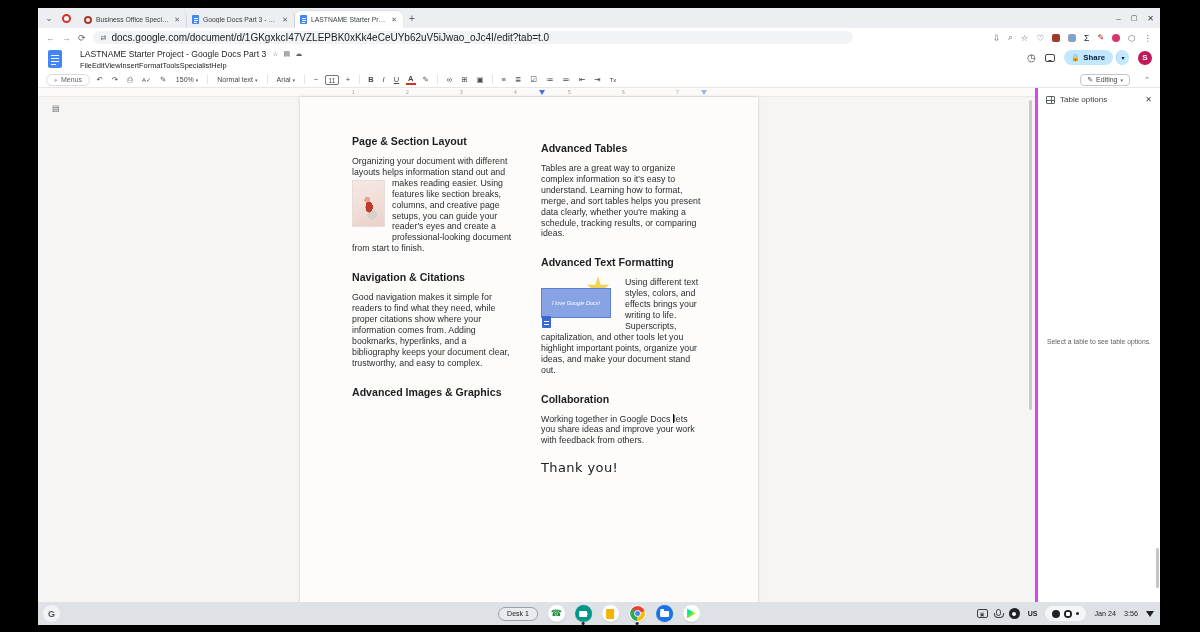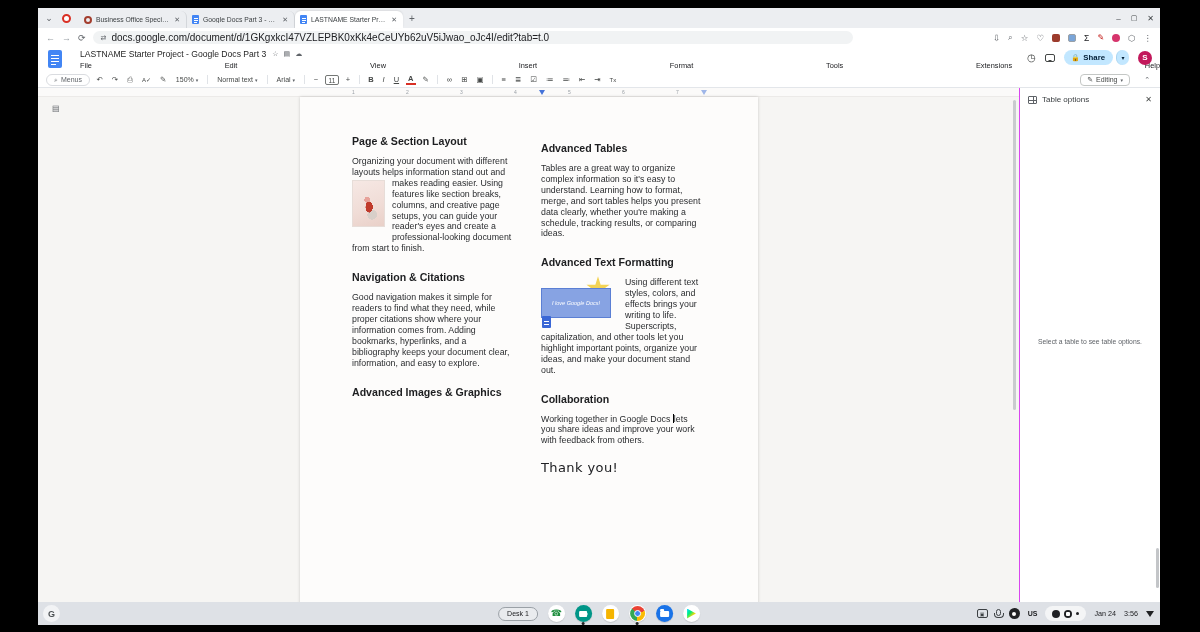--- a/index.html
+++ b/index.html
@@ -42,21 +42,21 @@
   .ext-pink{background:#d6356c;border-radius:50%;}
   .pen-red{color:#c5221f;font-size:8px;}
 
   
   .dheader{height:25px;background:#fff;position:relative;padding-left:42px;}
   .docs-logo{position:absolute;left:10px;top:3px;width:14px;height:18px;background:#4285f4;border-radius:2px;
     background-image:linear-gradient(#fff,#fff),linear-gradient(#fff,#fff),linear-gradient(#fff,#fff),linear-gradient(#fff,#fff);
     background-size:8px 1.4px,8px 1.4px,8px 1.4px,5px 1.4px;background-position:3px 5px,3px 8px,3px 11px,3px 14px;background-repeat:no-repeat;}
   .titlerow{display:flex;align-items:center;gap:6px;padding-top:2px;font-size:8.6px;color:#1f1f1f;}
   .titleicons{font-size:7px;color:#5f6368;display:flex;gap:5px;}
-  .menurow{display:flex;gap:9px;font-size:7.4px;color:#202124;margin-top:2px;justify-content:space-between;}
+  .menurow{display:flex;font-size:7.4px;color:#202124;margin-top:2px;}
   .menurow span{cursor:pointer;}
   .hdr-right{position:absolute;right:8px;top:3px;display:flex;align-items:center;gap:9px;}
   .hico{font-size:10px;color:#444746;}
   .bubble{width:10px;height:8px;border:1px solid #444746;border-radius:2px;position:relative;}
   .bubble:after{content:'';position:absolute;left:2px;bottom:-3px;border:2px solid transparent;border-top-color:#444746;}
   .sharebtn{display:flex;align-items:center;gap:3px;background:#c2e7ff;color:#001d35;border-radius:9px;
      height:15px;padding:0 8px;font-size:7.8px;font-weight:bold;}
   .sharebtn .lock{font-size:7px;}
   .share-caret{background:#c2e7ff;border-radius:9px;height:15px;width:13px;display:flex;align-items:center;
      justify-content:center;font-size:6px;color:#001d35;margin-left:-6px;border-left:1px solid #a8d4f0;}
@@ -109,21 +109,21 @@
   .img-blurb{float:left;width:77px;height:50px;margin:2px 7px 2px 0;position:relative;}
   .burst{position:absolute;right:8px;top:-3px;width:24px;height:24px;background:#f3d355;
      clip-path:polygon(50% 0,61% 35%,98% 35%,68% 57%,79% 91%,50% 70%,21% 91%,32% 57%,2% 35%,39% 35%);}
   .bluebox{position:absolute;left:0;top:9px;width:70px;height:30px;background:#87a3e3;border:1px solid #5b7fd4;
      display:flex;align-items:center;justify-content:center;}
   .bluebox span{font-size:5.5px;color:#fff;font-style:italic;}
   .minidocs{position:absolute;left:1px;bottom:1px;width:9px;height:12px;background:#3a67d6;border-radius:1px;
     background-image:linear-gradient(#fff,#fff),linear-gradient(#fff,#fff);background-size:5px 1px,5px 1px;
     background-position:2px 5px,2px 7.5px;background-repeat:no-repeat;}
 
-  .panel{width:141px;background:#fff;border-left:1px solid #d946ef;position:relative;}
+  .panel{width:125px;background:#fff;border-left:3px solid #d946ef;position:relative;}
   .panelhead{display:flex;align-items:center;gap:5px;padding:7px 8px;font-size:8px;color:#3c4043;}
   .tbl-ico{width:9px;height:8px;border:1px solid #5f6368;border-radius:1px;
     background-image:linear-gradient(#5f6368,#5f6368),linear-gradient(#5f6368,#5f6368);
     background-size:100% 1px,1px 100%;background-position:0 3px,4px 0;background-repeat:no-repeat;}
   .panelx{margin-left:auto;font-size:8px;color:#444746;}
   .panelmsg{position:absolute;top:250px;left:8px;right:8px;text-align:center;font-size:6.8px;color:#5f6368;}
   .panel .vthumb{position:absolute;right:1px;bottom:14px;width:3px;height:40px;background:#c3c5c8;border-radius:2px;}
 
   
   .shelf{position:absolute;left:0;top:602px;width:1122px;height:23px;background:#dee1e6;}
@@ -234,21 +234,21 @@
           <span>☁</span>
         </span>
       </div>
       <div class="menurow">
         <span>File</span>
         <span>Edit</span>
         <span>View</span>
         <span>Insert</span>
         <span>Format</span>
         <span>Tools</span>
-        <span>Extensions</span>
+        <span>Specialist</span>
         <span>Help</span>
       </div>
       <div class="hdr-right">
         <span class="hico">◷</span>
         <span class="bubble"></span>
         <span class="sharebtn">
           <span class="lock">🔒</span>
           <span>Share</span>
         </span>
         <span class="share-caret">▾</span>
@@ -330,21 +330,21 @@
         <div class="page">
 
           <div class="col col-left">
             <div class="dhead first">Page &amp; Section Layout</div>
             <p>
               <span>Organizing your document with different layouts helps information stand out and</span>
               <span class="img-photo"></span>
               <span>makes reading easier. Using features like section breaks, columns, and creative page setups, you can guide your reader's eyes and create a professional-looking document from start to finish.</span>
             </p>
             <div class="dhead">Navigation &amp; Citations</div>
-            <p>Good navigation makes it simple for readers to find what they need, while proper citations show where your information comes from. Adding bookmarks, hyperlinks, and a bibliography keeps your document clear, information, and easy to explore.</p>
+            <p>Good navigation makes it simple for readers to find what they need, while proper citations show where your information comes from. Adding bookmarks, hyperlinks, and a bibliography keeps your document clear, trustworthy, and easy to complex.</p>
             <div class="dhead">Advanced Images &amp; Graphics</div>
           </div>
 
           <div class="col col-right">
             <div class="dhead first">Advanced Tables</div>
             <p>Tables are a great way to organize complex information so it's easy to understand. Learning how to format, merge, and sort tables helps you present data clearly, whether you're making a schedule, tracking results, or comparing ideas.</p>
             <div class="dhead">Advanced Text Formatting</div>
             <p>
               <span class="img-blurb">
                 <span class="burst"></span>

